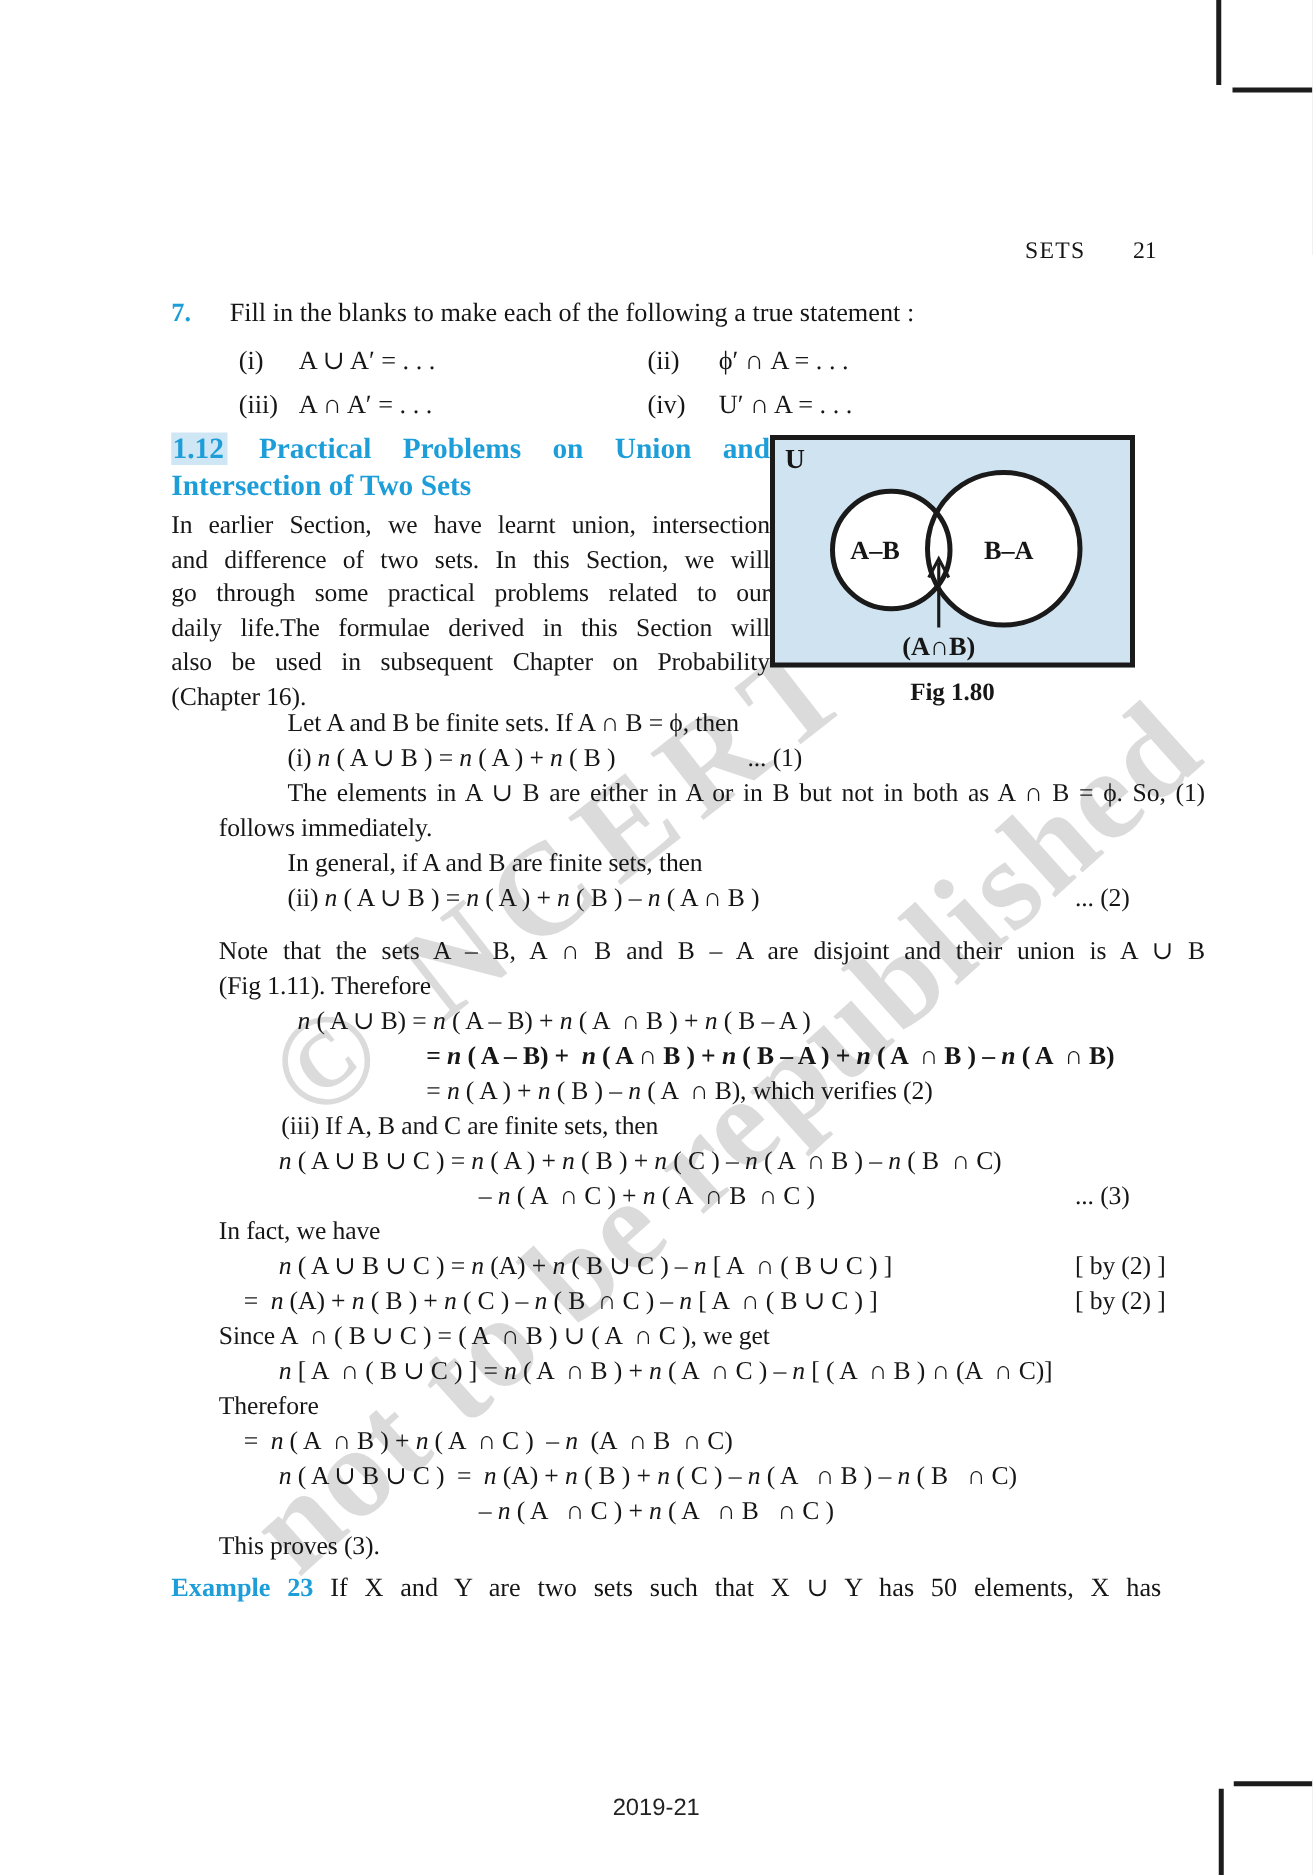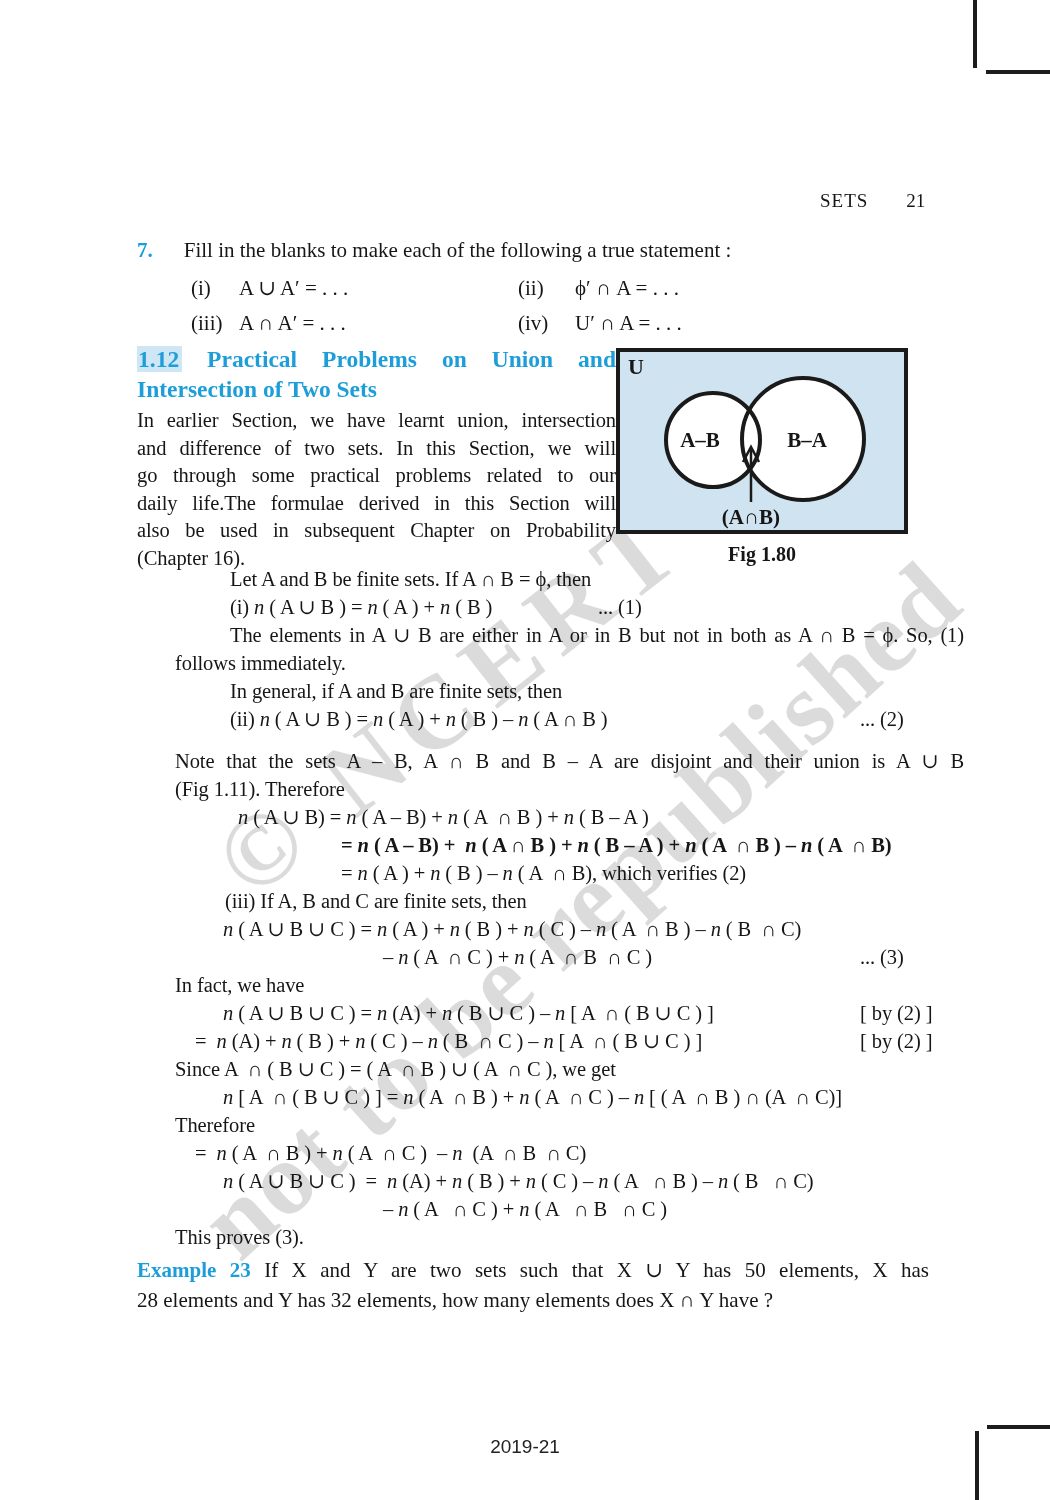--- a/index.html
+++ b/index.html
@@ -143,17 +143,16 @@
       <div class="bline"><span class="seg pre" style="padding-left: 20px;">=  <i>n</i> ( A  ∩ B ) + <i>n</i> ( A  ∩ C )  – <i>n</i>  (A  ∩ B  ∩ C)</span></div>
       <div class="bline"><span class="seg pre" style="padding-left: 48px;"><i>n</i> ( A ∪ B ∪ C )  =  <i>n</i> (A) + <i>n</i> ( B ) + <i>n</i> ( C ) – <i>n</i> ( A   ∩ B ) – <i>n</i> ( B   ∩ C)</span></div>
       <div class="bline"><span class="seg pre" style="padding-left: 208px;">– <i>n</i> ( A   ∩ C ) + <i>n</i> ( A   ∩ B   ∩ C )</span></div>
       <div class="bline"><span class="seg pre" style="padding-left: 0px;">This proves (3).</span></div>
     </section>
 
   <section class="example">
     <div class="ex-line just">
       <span class="ex-label">Example 23</span> <span>If X and Y are two sets such that X ∪ Y has 50 elements, X has</span>
     </div>
-    <div class="ex-line">28 elements and Y has 32 elements, how many elements does X ∩ Y have ?</div>
   </section>
 
   <div class="footer">2019-21</div>
 </div>
 
 </body></html>

